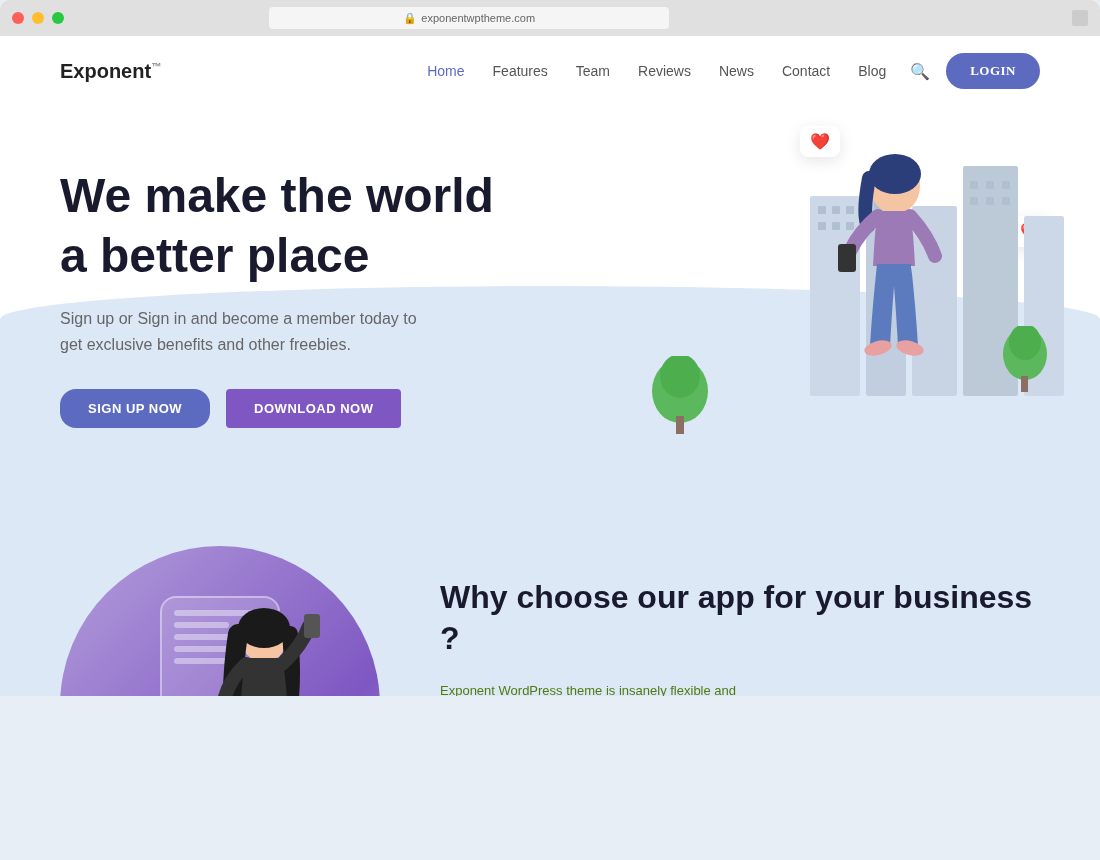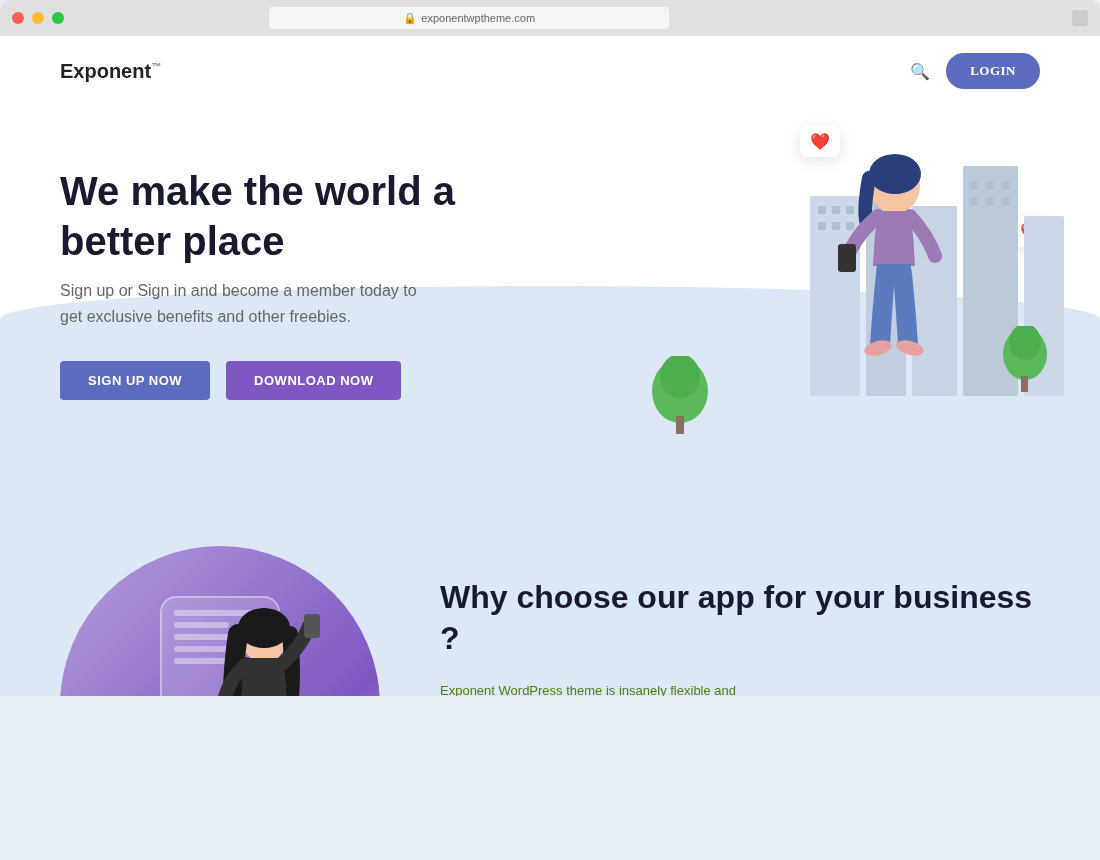--- a/index.html
+++ b/index.html
@@ -119,43 +119,43 @@
       background: #dce8f5;
       border-radius: 60% 60% 0 0 / 40px 40px 0 0;
       z-index: 0;
     }
     .hero-content {
       position: relative;
       z-index: 2;
       max-width: 460px;
     }
     .hero-title {
-      font-size: 40px;
+      font-size: 48px;
       font-weight: 800;
       color: #1a1a2e;
       line-height: 1.25;
-      margin-bottom: 12px;
+      margin-bottom: 20px;
     }
     .hero-subtitle {
       font-size: 16px;
       color: #666;
       line-height: 1.6;
       margin-bottom: 32px;
       max-width: 380px;
     }
     .hero-buttons {
       display: flex;
       gap: 16px;
     }
     .btn-primary {
       background: #5c6bc0;
       color: #fff;
       border: none;
       padding: 12px 28px;
-      border-radius: 4px;
+      border-radius: 16px;
       font-size: 13px;
       font-weight: 700;
       cursor: pointer;
       letter-spacing: 0.5px;
       text-transform: uppercase;
     }
     .btn-secondary {
       background: #7e57c2;
       color: #fff;
       border: none;
@@ -290,20 +290,29 @@
   </div>
   <div class="browser-extend"></div>
 </div>
 
 <div class="site">
 
   <nav class="navbar">
     <div class="logo">
       <span>Exponent</span><sup>™</sup>
     </div>
+    <ul class="nav-links">
+      <li><a href="#" class="active">Home</a></li>
+      <li><a href="#">Features</a></li>
+      <li><a href="#">Team</a></li>
+      <li><a href="#">Reviews</a></li>
+      <li><a href="#">News</a></li>
+      <li><a href="#">Contact</a></li>
+      <li><a href="#">Blog</a></li>
+    </ul>
     <span class="nav-search">🔍</span>
     <button class="nav-login">LOGIN</button>
   </nav>
 
   <div class="hero">
     <div class="hero-bg-wave"></div>
 
     <div class="hero-content">
       <h1 class="hero-title">We make the world a better place</h1>
       <p class="hero-subtitle">Sign up or Sign in and become a member today to get exclusive benefits and other freebies.</p>

